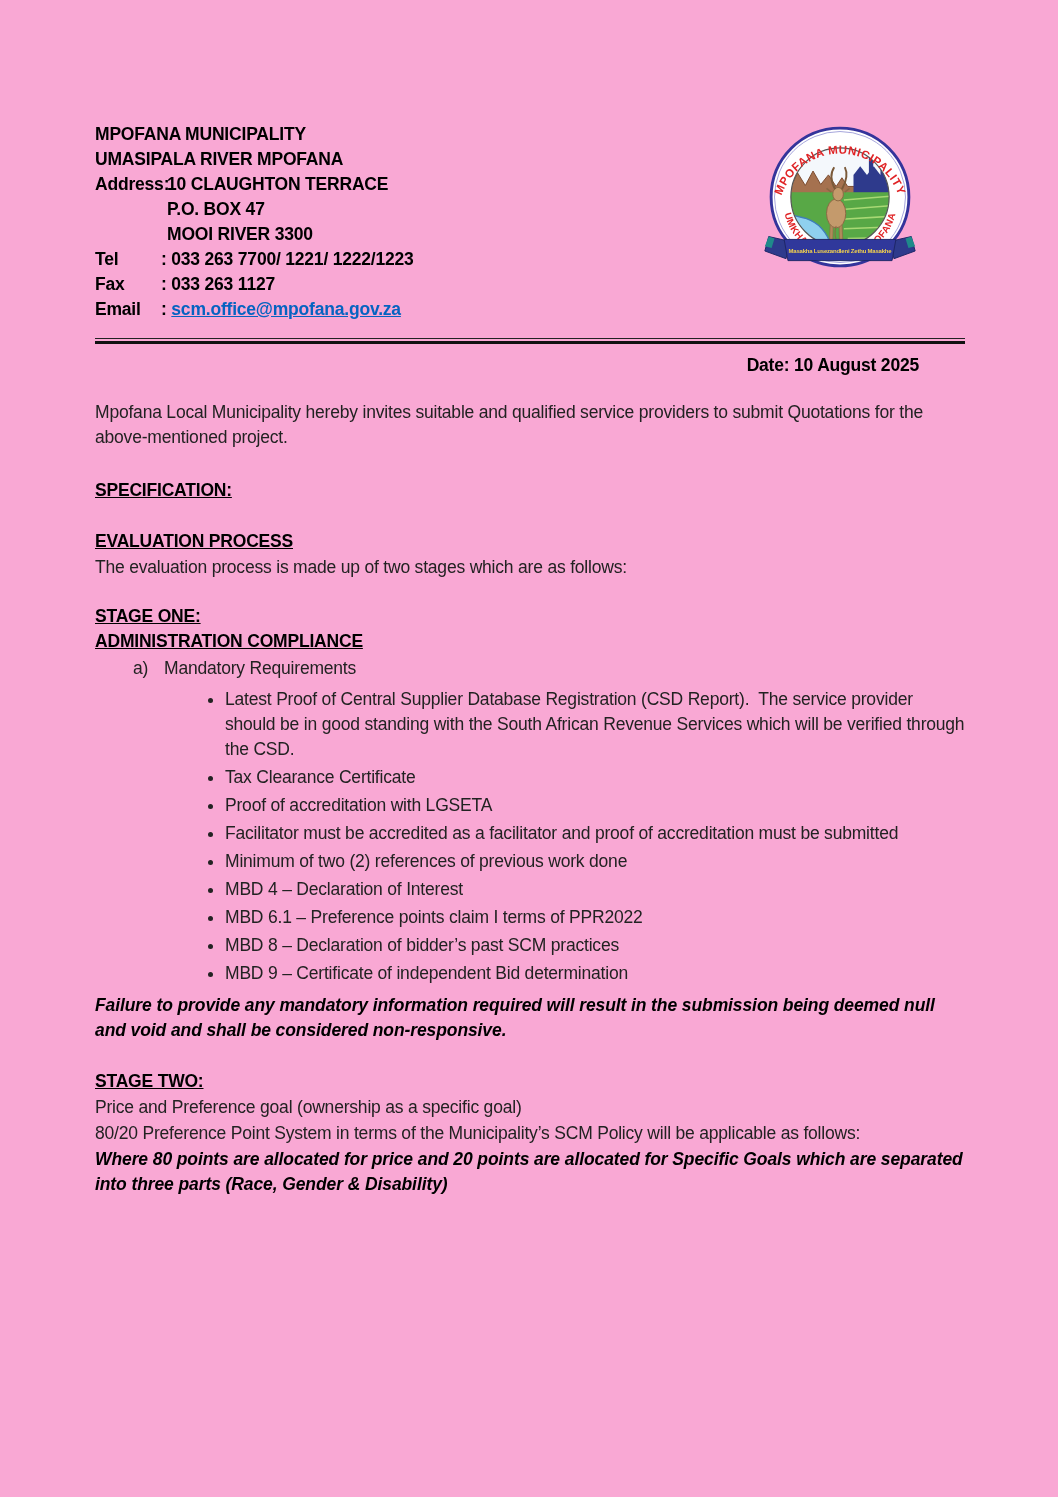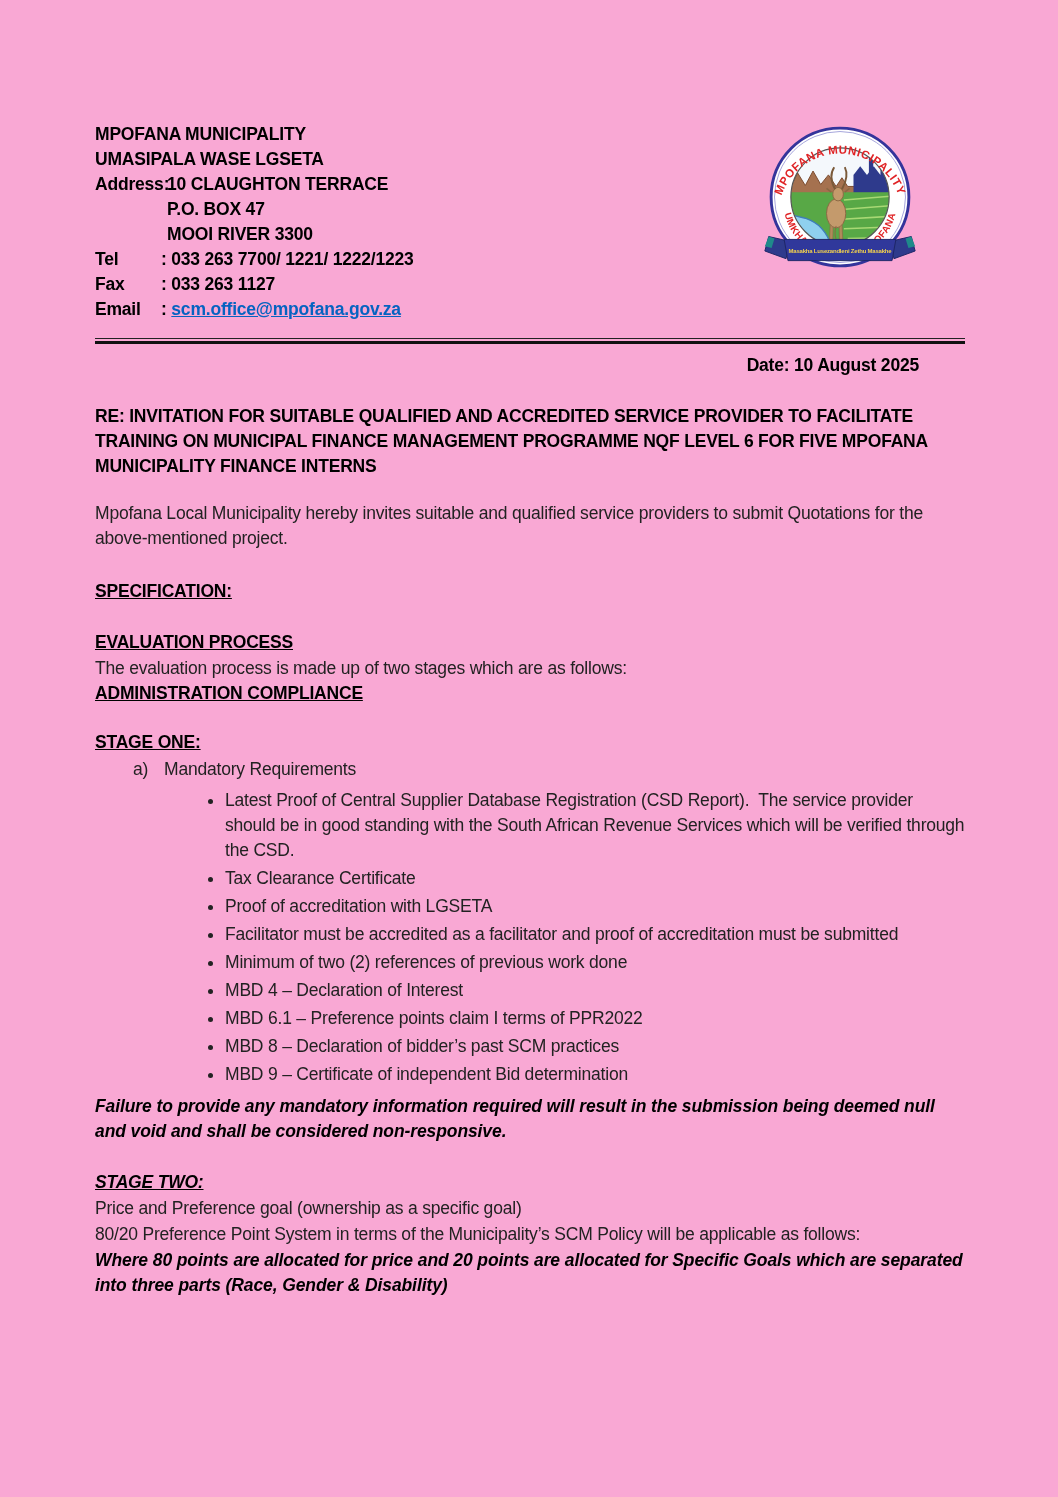--- a/index.html
+++ b/index.html
@@ -49,32 +49,32 @@
   .stage-one-head { margin-top:24px; }
 
   .mand-row { display:flex; margin:2px 0 0 38px; }
   .mand-marker { width:31px; }
 
   .req-list { list-style:disc; margin:6px 0 0; padding-left:130px; }
   .req-list li { margin-bottom:3px; white-space:pre-wrap; }
 
   .note { font-weight:700; font-style:italic; color:#000; margin-top:7px; letter-spacing:-0.1px; }
 
-  .stage-two-head { margin-top:26px;font-style:italic; }
+  .stage-two-head { margin-top:26px; }
   .plain-line { margin-top:1px; }
 </style>
 </head>
 <body>
 
 <div class="page">
 
   <div class="header">
     <div class="header-left">
       <div class="hline">MPOFANA MUNICIPALITY</div>
-      <div class="hline">UMASIPALA WASE LGSETA</div>
+      <div class="hline">UMASIPALA RIVER MPOFANA</div>
       <div class="addr-row">
         <span class="addr-label">Address:</span>
         <span>10 CLAUGHTON TERRACE</span>
       </div>
       <div class="addr-indent">P.O. BOX 47</div>
       <div class="addr-indent">MOOI RIVER 3300</div>
       <div class="contact-row">
         <span class="contact-label">Tel</span>
         <span>: 033 263 7700/ 1221/ 1222/1223</span>
       </div>
@@ -157,30 +157,29 @@
         <path d="M156 116 L150 118 L153 128 L160 126 Z" fill="#1f8a8a"></path>
         <path d="M24 119 L140 119 L136 141 L28 141 Z" fill="#30389b" stroke="#1d2566" stroke-width="1"></path>
         <text x="82" y="133" text-anchor="middle" font-size="6.2" font-weight="bold" fill="#f5d34c">Masakha Lusezandleni Zethu Masakhe</text>
       </g>
     </svg>
   </div>
 
   <div class="rule"></div>
   <div class="date-line">Date: 10 August 2025</div>
 
-  <div class="re-block">RE: INVITATION FOR SUITABLE QUALIFIED AND ACCREDITED SERVICE PROVIDER TO FACILITATE TRAINING ON MUNICIPAL FINANCE MANAGEMENT PROGRAMME NQF LEVEL 6 FOR FIVE MPOFANA MUNICIPALITY FINANCE INTERNS</div>
   <div class="intro">Mpofana Local Municipality hereby invites suitable and qualified service providers to submit Quotations for the above-mentioned project.</div>
 
   <div class="h-u"><span>SPECIFICATION:</span></div>
 
   <div class="h-u" style="margin-top:26px;"><span>EVALUATION PROCESS</span></div>
   <div class="eval-text">The evaluation process is made up of two stages which are as follows:</div>
 
+  <div class="h-u stage-one-head"><span>STAGE ONE:</span></div>
   <div class="h-u tight"><span>ADMINISTRATION COMPLIANCE</span></div>
-  <div class="h-u stage-one-head"><span>STAGE ONE:</span></div>
 
   <div class="mand-row">
     <span class="mand-marker">a)</span>
     <span>Mandatory Requirements</span>
   </div>
   <ul class="req-list">
     <li>Latest Proof of Central Supplier Database Registration (CSD Report).  The service provider should be in good standing with the South African Revenue Services which will be verified through the CSD.</li>
     <li>Tax Clearance Certificate</li>
     <li>Proof of accreditation with LGSETA</li>
     <li>Facilitator must be accredited as a facilitator and proof of accreditation must be submitted</li>

